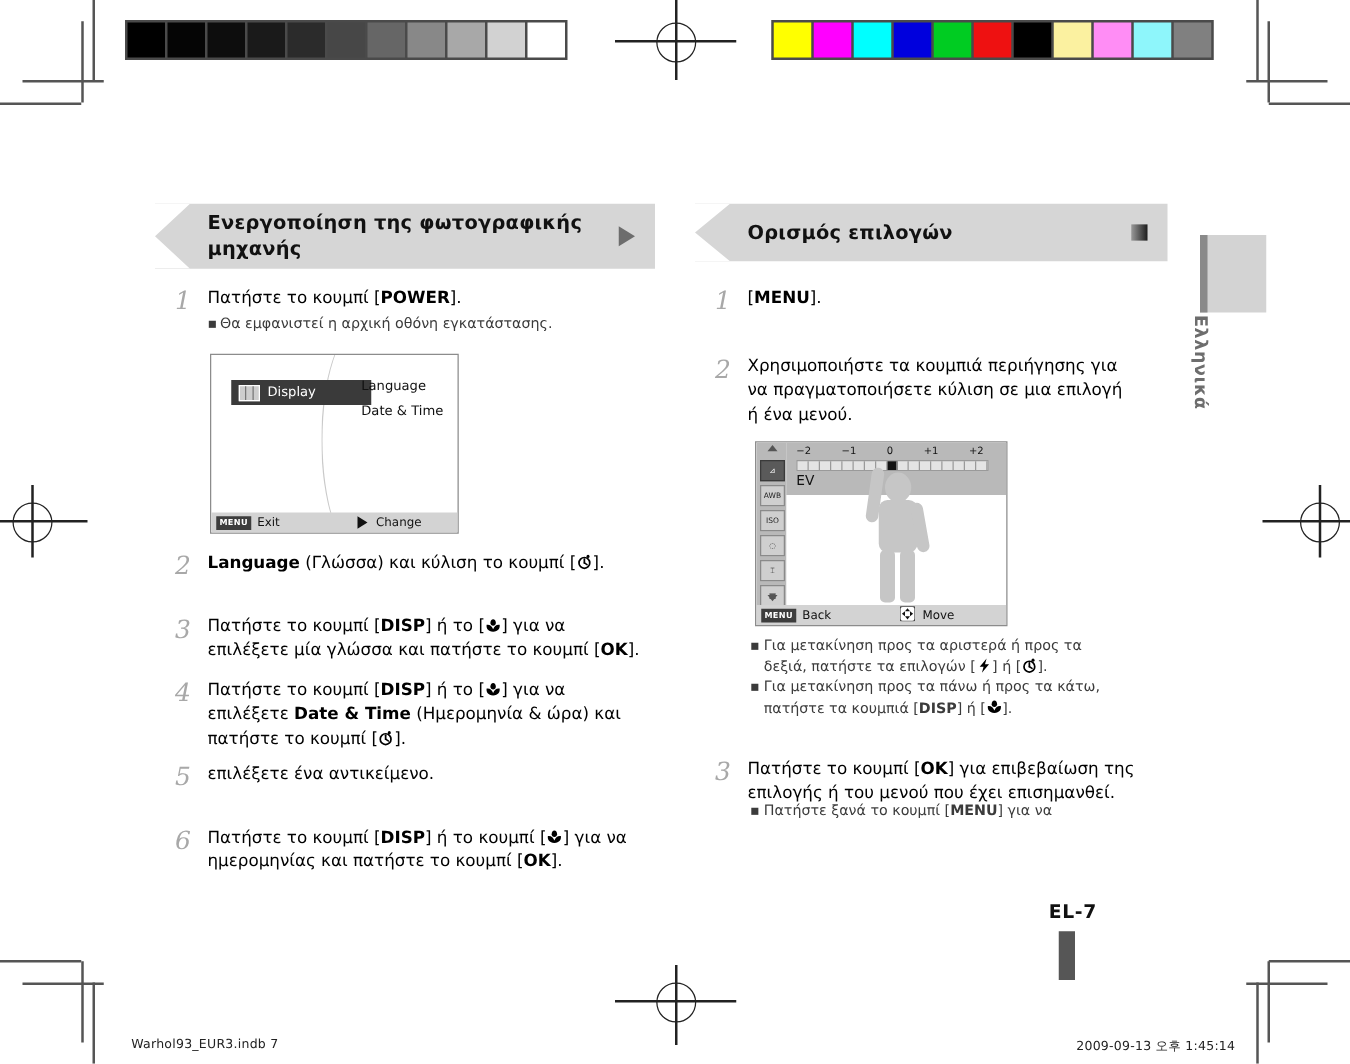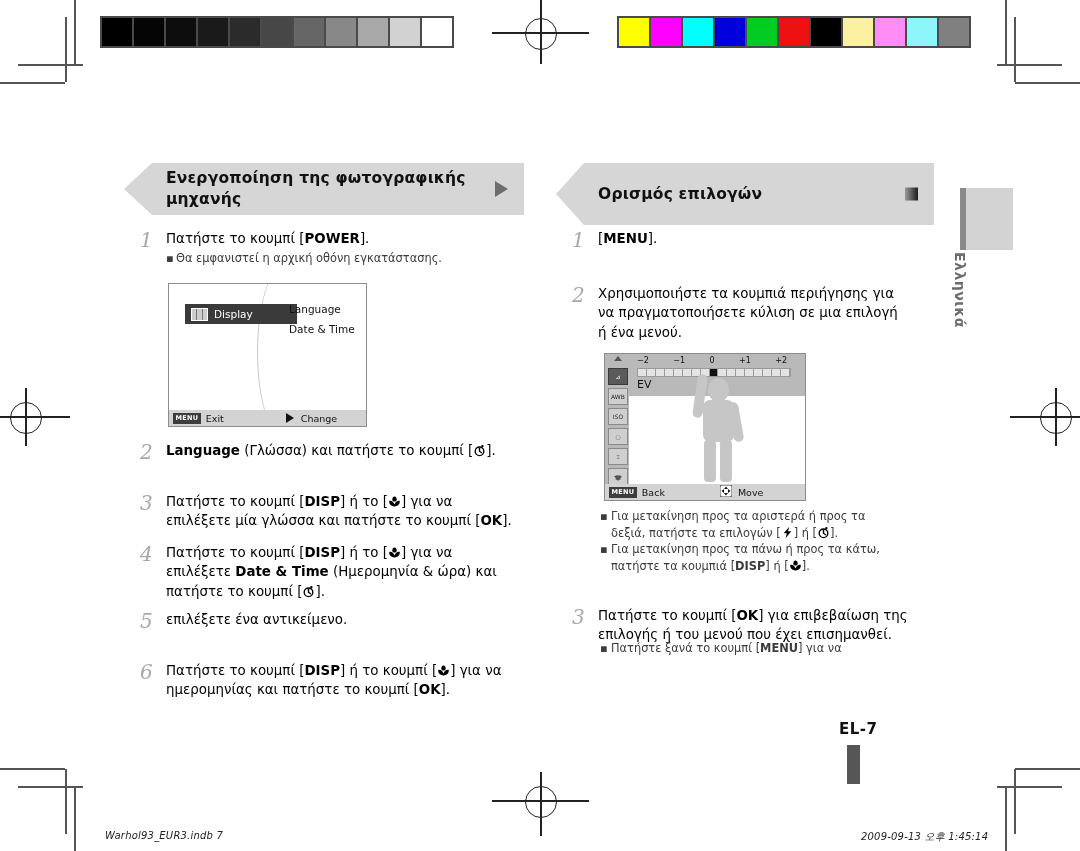--- a/index.html
+++ b/index.html
@@ -109,21 +109,21 @@
   .lang-tab{position:absolute;background:#d3d3d3;}
   .lang-tab-edge{position:absolute;background:#8a8a8a;}
   .lang-text{
     position:absolute;font-size:14px;font-weight:bold;color:#6d6d6d;
     writing-mode:vertical-rl;text-orientation:mixed;letter-spacing:.5px;
   }
   .page-num{position:absolute;font-size:15px;font-weight:bold;color:#111;letter-spacing:.5px;}
   .page-bar{position:absolute;background:#565656;}
 
   
-  .footer-txt{position:absolute;font-size:10px;color:#222;letter-spacing:.2px;font-style:italic;}
+  .footer-txt{position:absolute;font-size:10px;color:#222;letter-spacing:.2px;}
 </style>
 </head>
 <body>
 
 <div>
 
   <div class="crop-line abs" style="left:74px;top:0;width:1.5px;height:65px;"></div>
   <div class="crop-line abs" style="left:0;top:82px;width:65px;height:1.5px;"></div>
   <div class="crop-line abs" style="left:65px;top:17px;width:1.5px;height:65px;"></div>
   <div class="crop-line abs" style="left:18px;top:64px;width:65px;height:1.5px;"></div>
@@ -204,21 +204,21 @@
           <div>
             <span class="bt">▪</span>
             <span>Θα εμφανιστεί η αρχική οθόνη εγκατάστασης.</span>
           </div>
         </div>
       </div>
     </div>
     <div class="step" style="left: 140px; top: 441px; width: 400px;">
       <div class="step-num">2</div>
       <div class="step-body">
-        <div><span class="btn-tag">Language</span><span> (Γλώσσα) και πατήστε το κουμπί [</span><span class="key"><svg width="13" height="13" viewBox="0 0 16 16">
+        <div><span class="btn-tag">Language</span><span> (Γλώσσα) και κύλιση το κουμπί [</span><span class="key"><svg width="13" height="13" viewBox="0 0 16 16">
               <circle cx="8" cy="9" r="5.3" fill="none" stroke="#000" stroke-width="1.7"></circle>
               <path d="M8 9 L8 5.2" stroke="#000" stroke-width="1.7" stroke-linecap="round"></path>
               <path d="M8 9 L10.6 10.8" stroke="#000" stroke-width="1.5" stroke-linecap="round"></path>
               <circle cx="11.6" cy="2.6" r="1.5" fill="#000"></circle>
             </svg></span><span>].</span></div>
       </div>
     </div>
     <div class="step" style="left: 140px; top: 492px; width: 400px;">
       <div class="step-num">3</div>
       <div class="step-body">
@@ -282,21 +282,21 @@
   </div>
 
   <div class="lcd-bottom">
     <span class="menu-chip">MENU</span>
     <span style="margin-left:5px">Exit</span>
     <span style="margin-left:62px;width:0;height:0;border-left:8px solid #111;border-top:5px solid transparent;border-bottom:5px solid transparent;"></span>
     <span style="margin-left:7px">Change</span>
   </div>
 </div>
 
-<div class="ribbon" style="left:556px;top:163px;width:378px;height:62px;">
+<div class="ribbon" style="left:556px;top:163px;width:378px;height:46px;">
   <div class="notch"></div>
   <div class="ribbon-title">Ορισμός επιλογών</div>
   <div class="ribbon-mark">
       <div class="sq-mark"></div>
     </div>
 </div>
 
 <div id="right-steps">
     <div class="step" style="left: 572px; top: 229px; width: 380px;">
       <div class="step-num">1</div>

